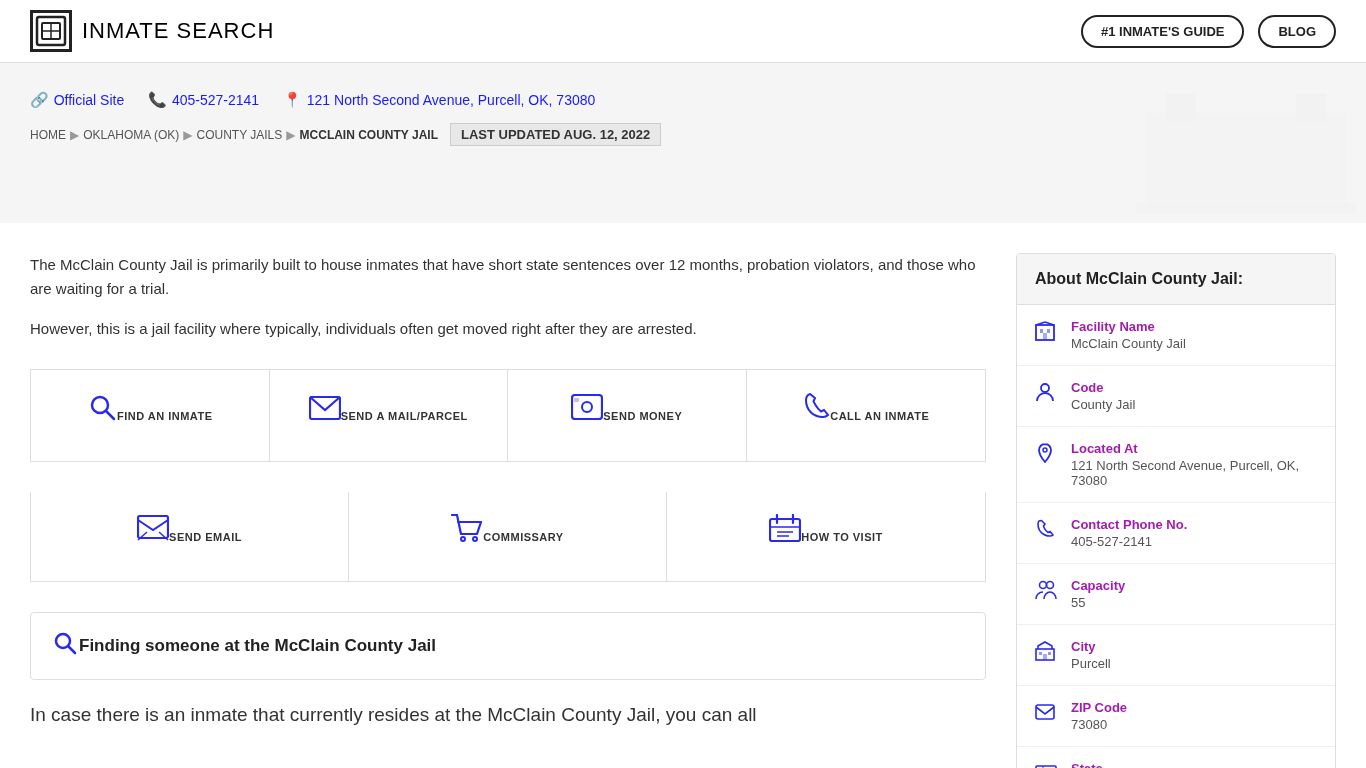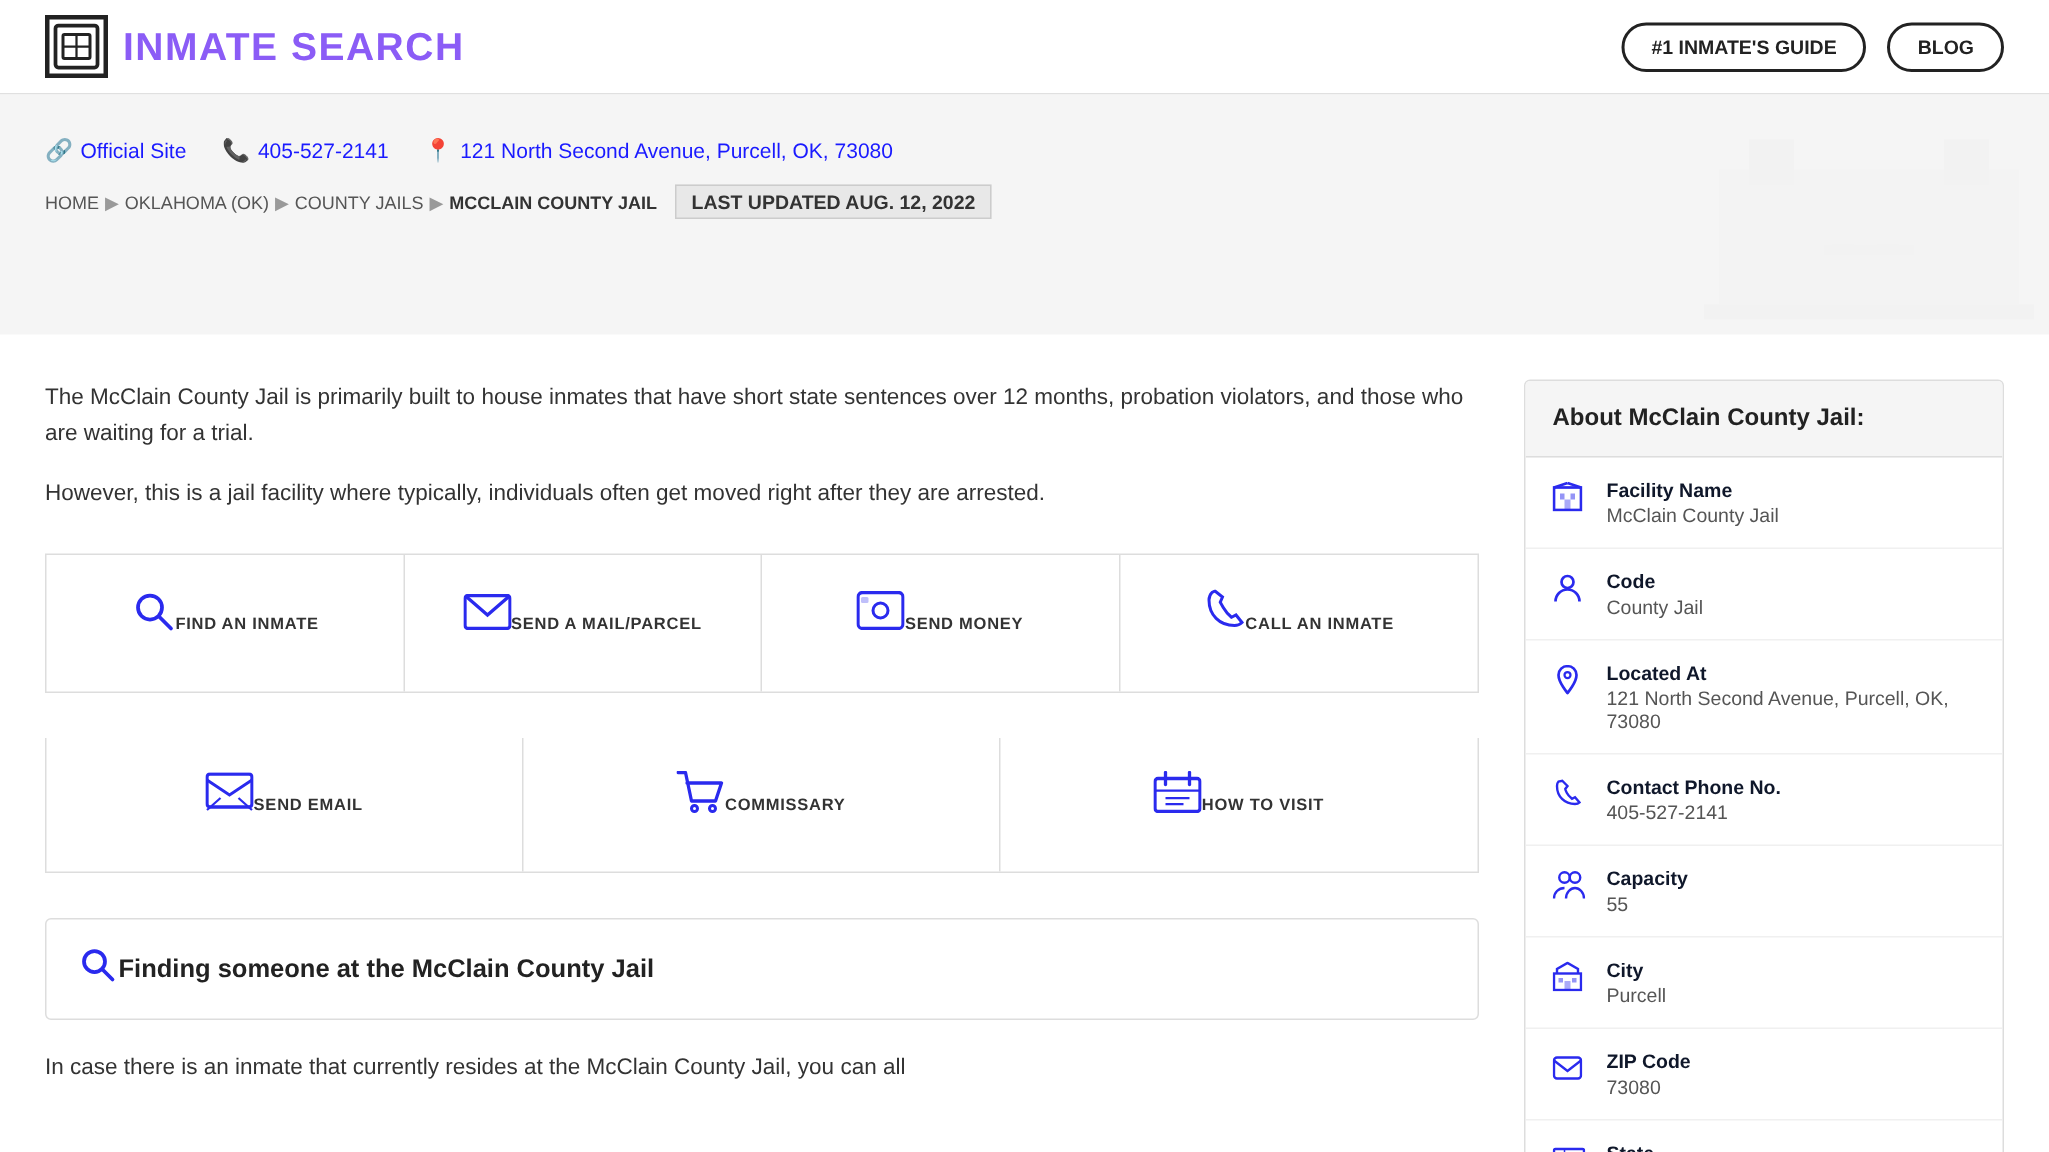--- a/index.html
+++ b/index.html
@@ -22,23 +22,23 @@
     .logo-icon {
       width: 42px;
       height: 42px;
       border: 3px solid #222;
       display: flex;
       align-items: center;
       justify-content: center;
       font-size: 20px;
     }
     .logo-text {
-      font-size: 26px;
-      font-weight: 700;
-      color: #8b5cf6;
+      font-size: 22px;
+      font-weight: 400;
+      color: #000000;
       letter-spacing: 1px;
     }
     .header-nav {
       display: flex;
       gap: 14px;
       align-items: center;
     }
     .header-btn {
       border: 2px solid #222;
       border-radius: 20px;
@@ -205,21 +205,21 @@
       color: #2a2aee;
     }
     .finding-title {
       font-size: 17px;
       font-weight: 700;
       color: #222;
     }
 
     
     .bottom-text {
-      font-size: 15px;
+      font-size: 19px;
       color: #333;
       line-height: 1.6;
     }
 
     
     .sidebar-box {
       border: 1px solid #ddd;
       border-radius: 4px;
       overflow: hidden;
     }
@@ -242,21 +242,21 @@
     .sidebar-item-icon {
       font-size: 20px;
       color: #2a2aee;
       margin-top: 2px;
       min-width: 24px;
     }
     .sidebar-item-content {}
     .sidebar-item-label {
       font-size: 13px;
       font-weight: 700;
-      color: #0f172a;
+      color: #a21caf;
       margin-bottom: 2px;
     }
     .sidebar-item-value {
       font-size: 13px;
       color: #555;
     }
 
     
     .prison-svg {
       width: 240px;

